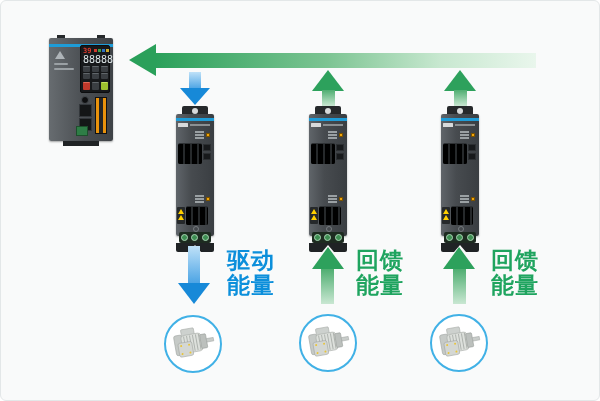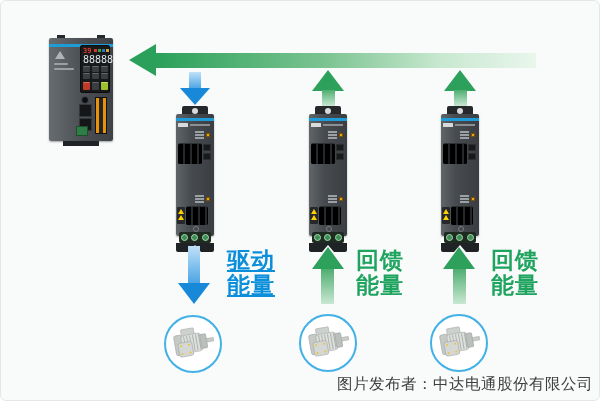--- a/index.html
+++ b/index.html
@@ -19,21 +19,21 @@
   .dn-shaft{width:12px;background:linear-gradient(to bottom,#bfe1f8,#4aa3e4);}
   .dn-head{width:0;height:0;border-left:15px solid transparent;border-right:15px solid transparent;
            border-top:17px solid #1789d8;}
   .up-head{width:0;height:0;border-left:16px solid transparent;border-right:16px solid transparent;
            border-bottom:21px solid #2da15c;}
   .up-shaft{width:13px;background:linear-gradient(to bottom,#4fae71,#c9e7d2);}
 
   
   .energy-label{width:58px;text-align:center;font-weight:700;font-size:23px;line-height:25px;
                 letter-spacing:1px;}
-  .lbl-blue{color:#0c8fdb;text-decoration:underline;}
+  .lbl-blue{color:#0c8fdb;}
   .lbl-green{color:#1fa45f;}
 
   
   .main-drive{left:48px;top:37px;width:64px;height:103px;border-radius:2px;
       background:linear-gradient(90deg,#676c70,#4a4e52 55%,#3e4246);
       box-shadow:0 1px 2px rgba(0,0,0,.35);}
   .md-stripe{left:0;top:6px;width:100%;height:3px;background:#1e9cd7;}
   .md-tab{top:-3px;width:8px;height:3px;background:#26292b;}
   .md-logo{left:6px;top:13px;width:0;height:0;border-left:5px solid transparent;
            border-right:5px solid transparent;border-bottom:8px solid #aeb4b8;}
@@ -337,15 +337,14 @@
       <rect x="31" y="11" width="6" height="14" rx="1" fill="#bcc0bd" stroke="#9a9e9b" stroke-width="0.6"></rect>
       <rect x="37" y="16" width="7" height="3.5" fill="#c9cdca" stroke="#a0a4a1" stroke-width="0.5"></rect>
       <rect x="8" y="16" width="14" height="14" rx="2" fill="#d4d7d3" stroke="#a4a8a5" stroke-width="0.6"></rect>
       <circle cx="11" cy="19" r="1" fill="#e8c43a"></circle>
         <circle cx="19" cy="19" r="1" fill="#e8c43a"></circle>
       <circle cx="11" cy="27" r="1" fill="#e8c43a"></circle>
         <circle cx="19" cy="27" r="1" fill="#e8c43a"></circle>
     </svg>
   </div>
 
-  <div class="abs caption">图片发布者：中达电通股份有限公司</div>
 
 </div>
 
 </body></html>

